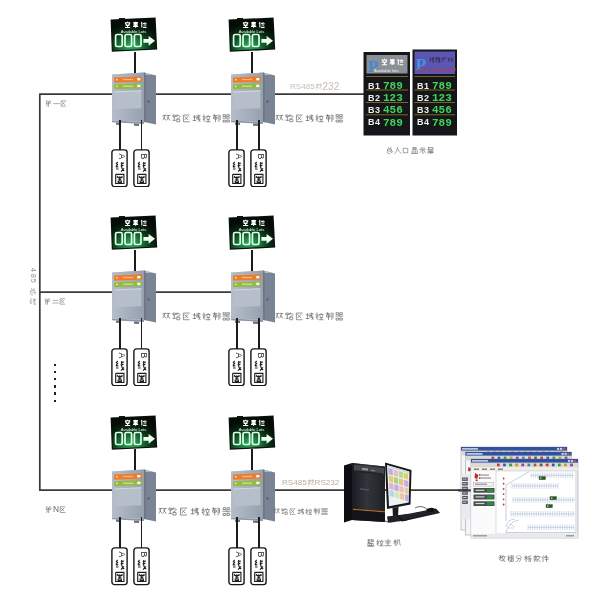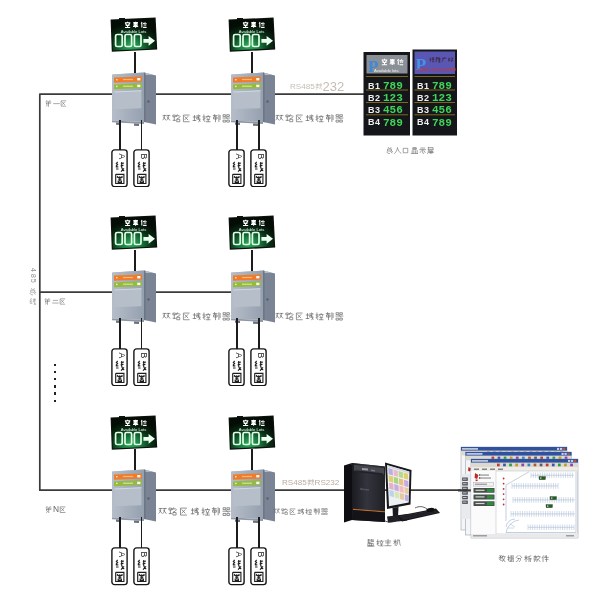--- a/index.html
+++ b/index.html
@@ -721,21 +721,21 @@
       </svg>
       <svg class="z" width="7.3" height="7.3" viewBox="0 0 100 100" style="margin-right:0.8px">
         <use href="#z-qi4" stroke="#6a6a6a" stroke-width="8"></use>
       </svg>
     </div>
     <div class="lbl" style="left:290px;top:82.5px;height:7.6px">
       <span style="font-size:8.1px;color:#c6bcb4;line-height:7.6px">RS485</span>
       <svg class="z" width="7.6" height="7.6" viewBox="0 0 100 100" style="margin-right:0.2px">
         <use href="#z-zhuan" stroke="#c6bcb4" stroke-width="8"></use>
       </svg>
-      <span style="font-size:13px;color:#c6bcb4;line-height:7.6px">232</span>
+      <span style="font-size:10px;color:#c6bcb4;line-height:7.6px">232</span>
     </div>
     <div class="lbl" style="left:282px;top:479px;height:7.6px">
       <span style="font-size:8.1px;color:#b9aca3;line-height:7.6px">RS485</span>
       <svg class="z" width="7.6" height="7.6" viewBox="0 0 100 100" style="margin-right:0.2px">
         <use href="#z-zhuan" stroke="#b9aca3" stroke-width="8"></use>
       </svg>
       <span style="font-size:8.1px;color:#b9aca3;line-height:7.6px">RS232</span>
     </div>
     <div class="lbl" style="left:386px;top:146.5px;height:7.4px">
       <svg class="z" width="7.4" height="7.4" viewBox="0 0 100 100" style="margin-right:0.8px">

